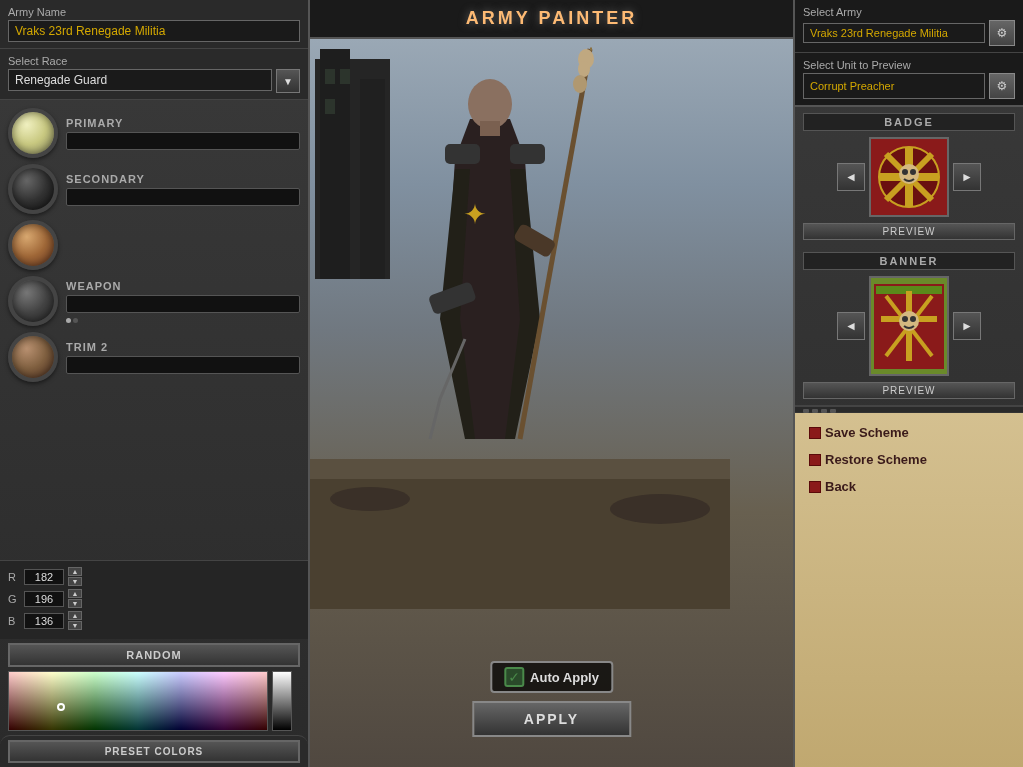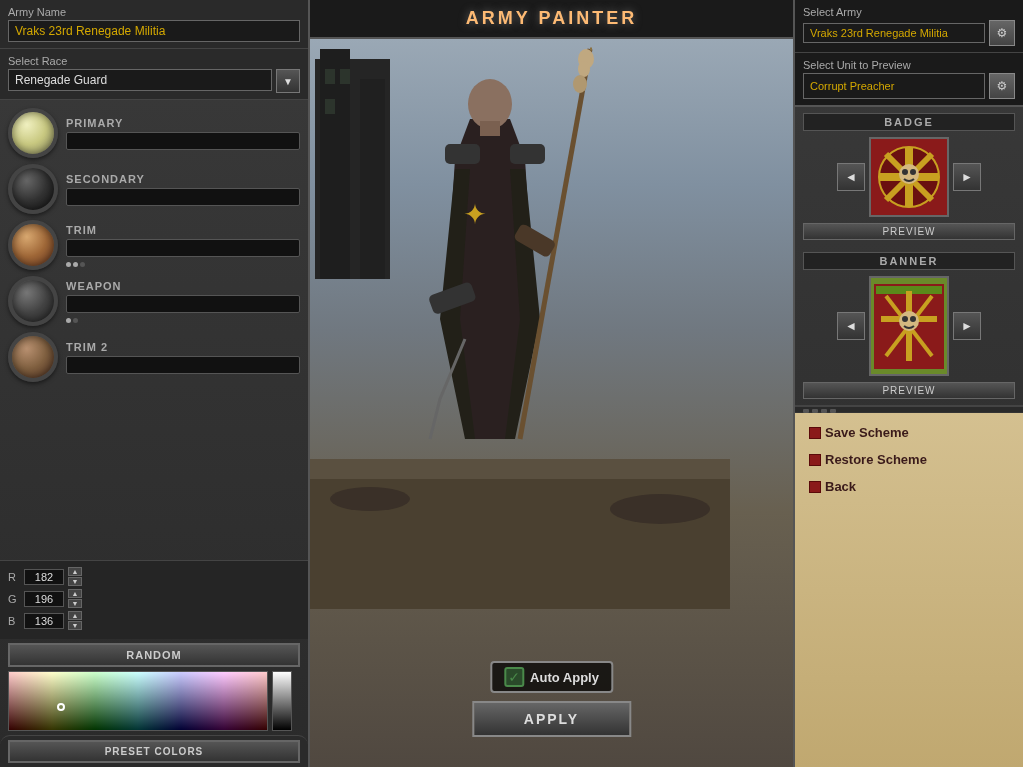--- a/index.html
+++ b/index.html
@@ -577,29 +577,20 @@
       <div class="color-row">
         <div class="swatch-circle" style="background: radial-gradient(circle at 35% 30%, #666, #333, #111);"></div>
         <div class="color-label-bar">
           <div class="color-label">SECONDARY</div>
           <div class="color-bar"></div>
         </div>
       </div>
 
       <div class="color-row">
         <div class="swatch-circle" style="background: radial-gradient(circle at 35% 30%, #d8a870, #a06838, #6a3820);"></div>
-        <div class="color-label-bar">
-          <div class="color-label">TRIM</div>
-          <div class="color-bar"></div>
-          <div class="dots-row" style="margin-left:0;margin-top:2px;">
-            <div class="dot active"></div>
-            <div class="dot active"></div>
-            <div class="dot"></div>
-          </div>
-        </div>
       </div>
 
       <div class="color-row">
         <div class="swatch-circle" style="background: radial-gradient(circle at 35% 30%, #777, #444, #222);"></div>
         <div class="color-label-bar">
           <div class="color-label">WEAPON</div>
           <div class="color-bar"></div>
           <div class="dots-row" style="margin-left:0;margin-top:2px;">
             <div class="dot active"></div>
             <div class="dot"></div>

